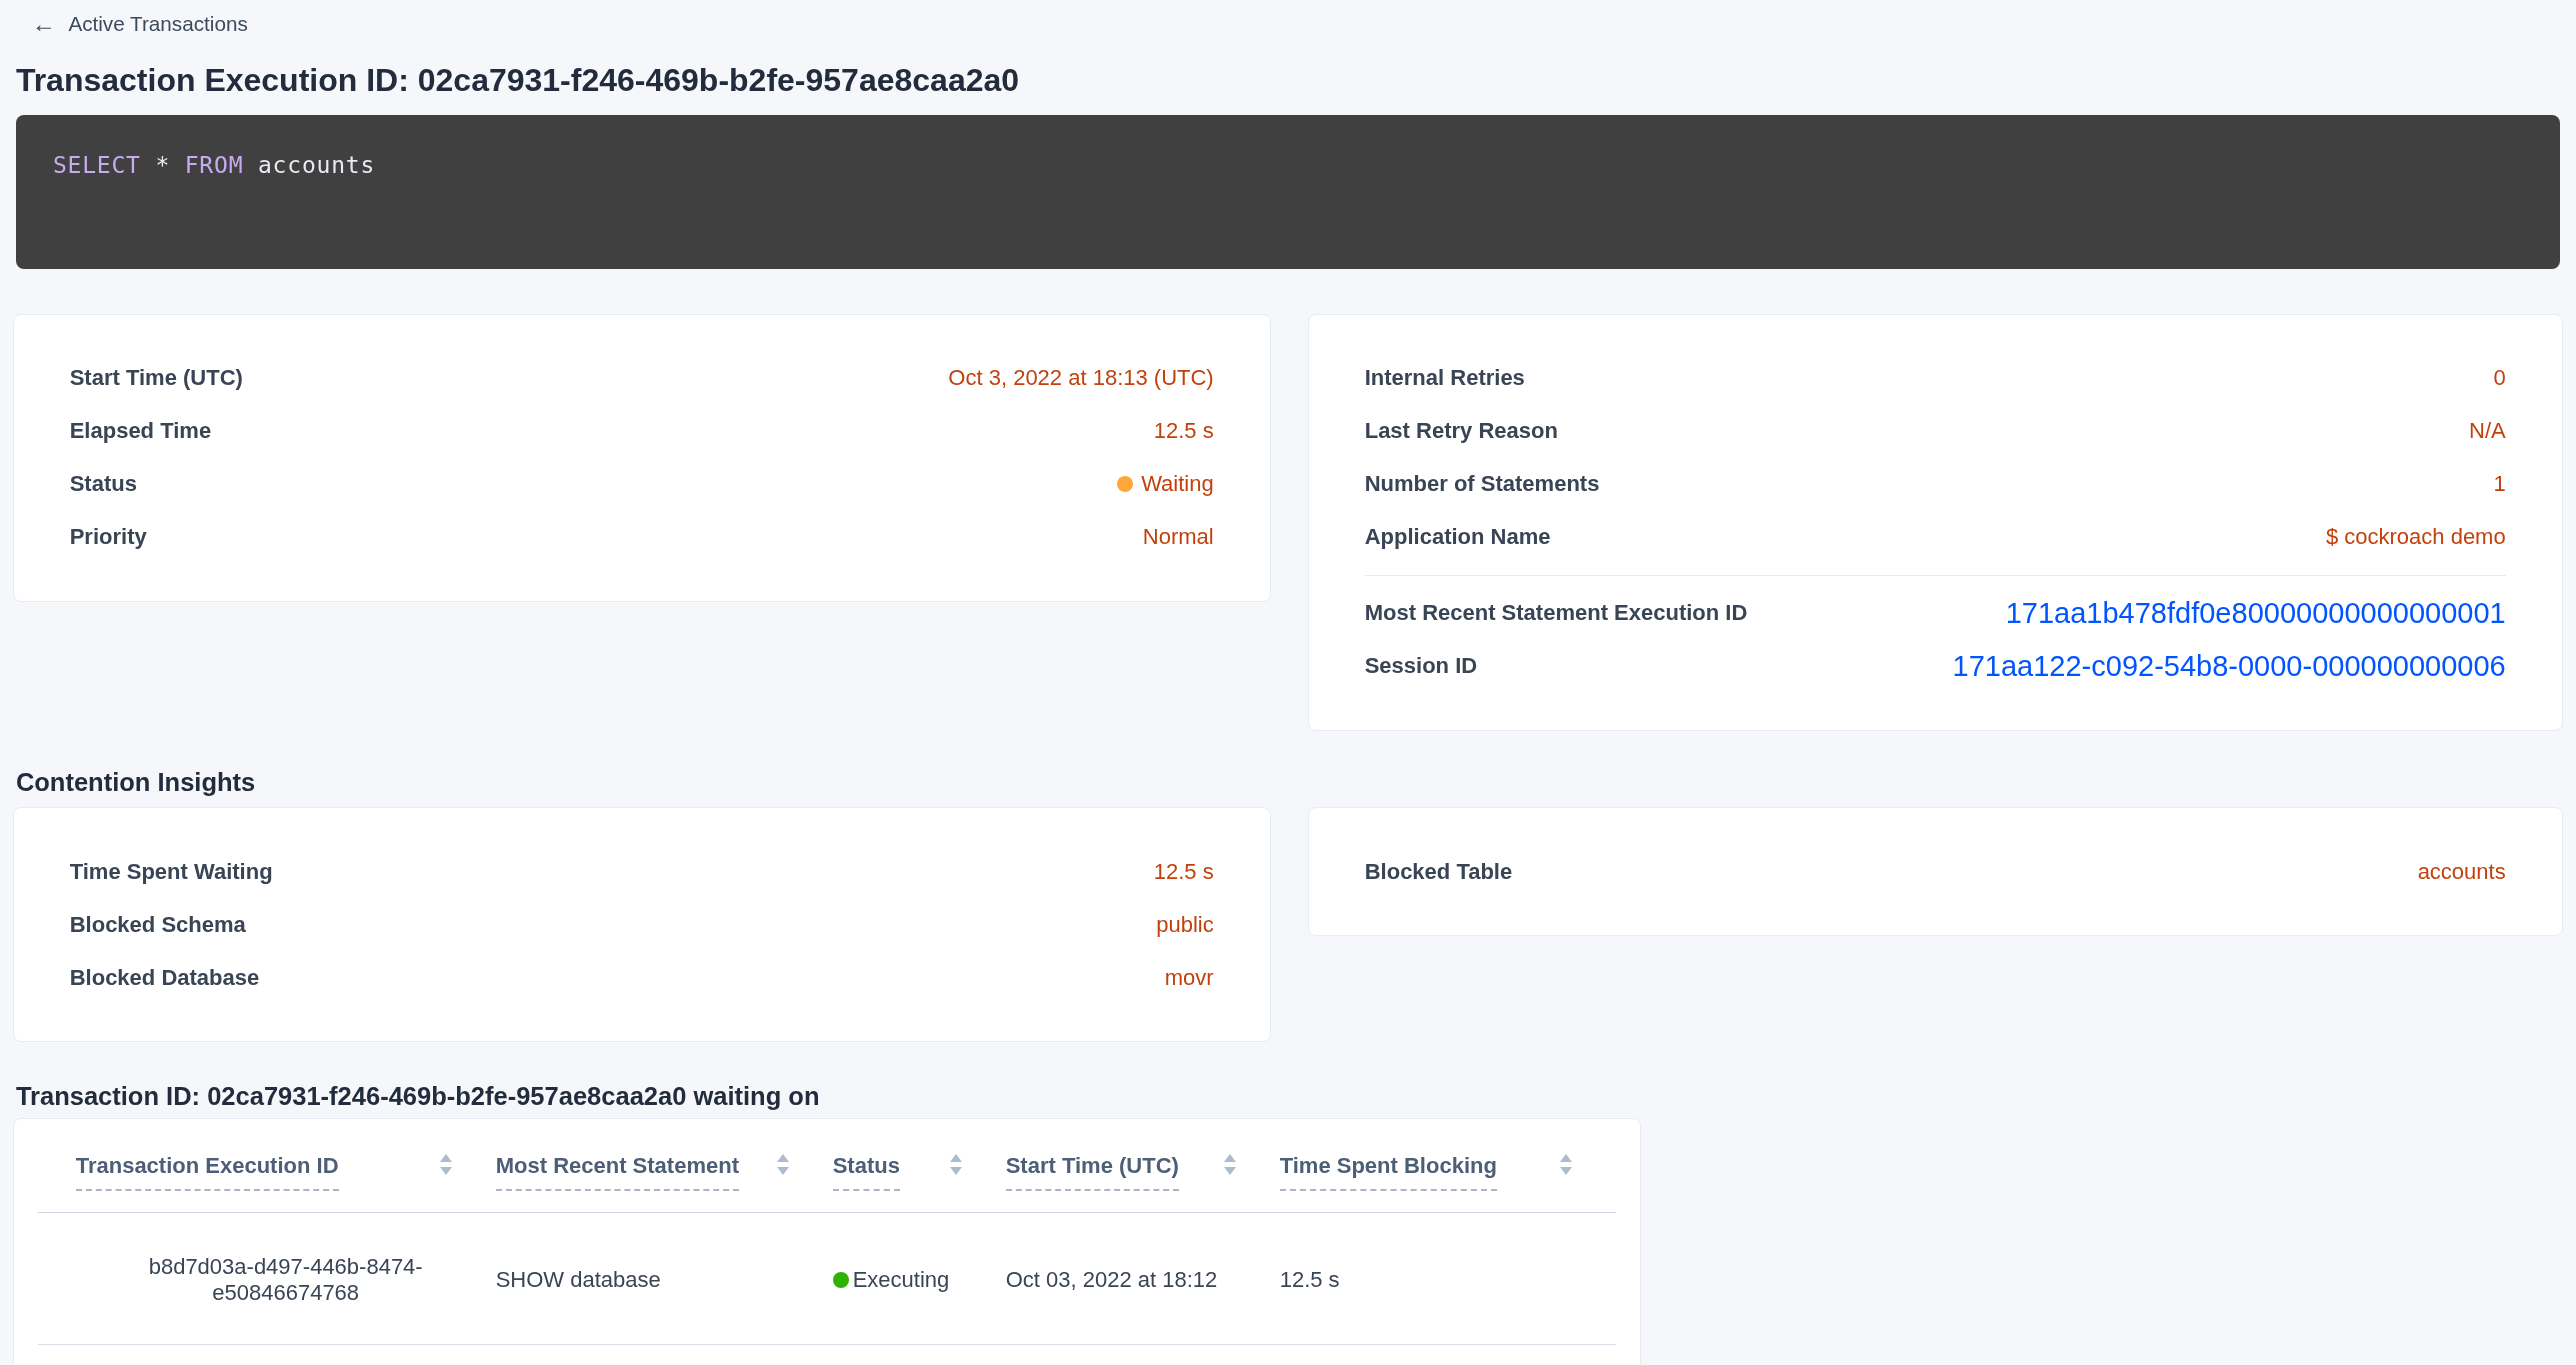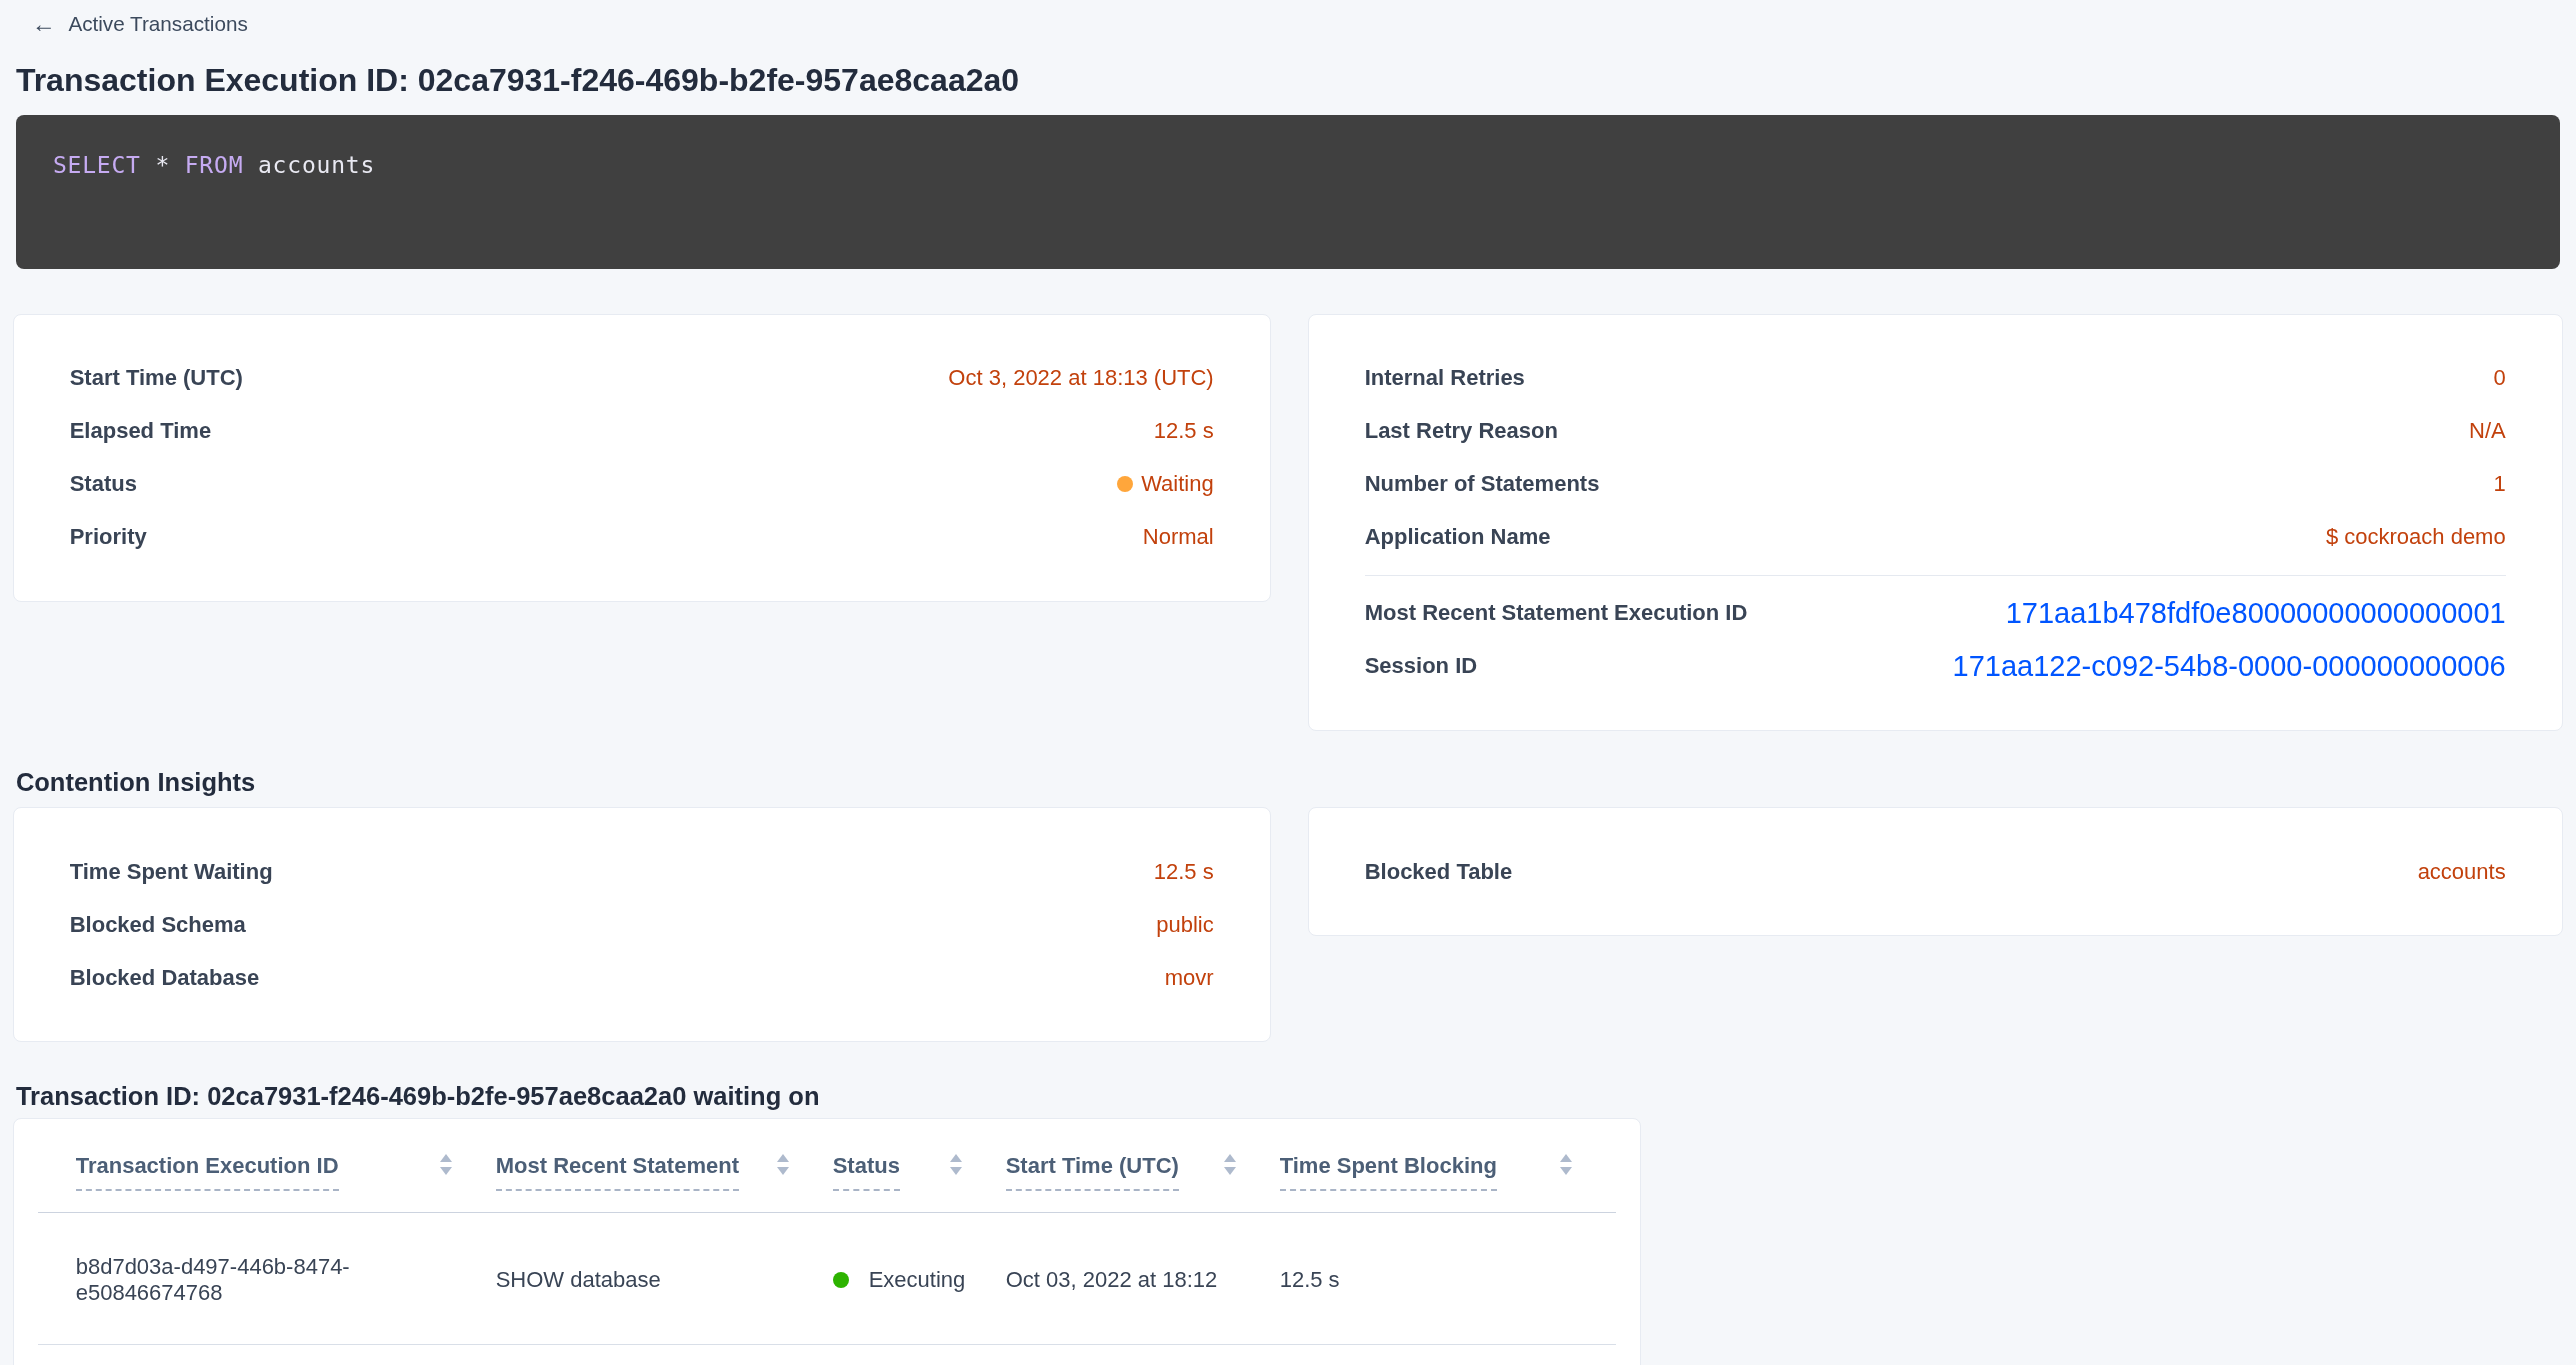--- a/index.html
+++ b/index.html
@@ -91,22 +91,22 @@
     margin-left:auto; margin-right:44px; margin-top:1.6px;
     display:flex; flex-direction:column; align-items:center; cursor:pointer;
   }
   .tri-up { width:0; height:0; border-left:6.4px solid transparent; border-right:6.4px solid transparent; border-bottom:8.8px solid #aebacd; margin-bottom:4.8px; }
   .tri-down { width:0; height:0; border-left:6.4px solid transparent; border-right:6.4px solid transparent; border-top:8.8px solid #aebacd; }
   .waiting-table td {
     padding:41px 0 38px;
     font-size:22px; color:#394455;
     border-bottom:1.6px solid #d9dfe8;
   }
-  .waiting-table th:first-child, .waiting-table td:first-child { padding-left:38px; }
-  .cell-status { display:flex; align-items:center; gap:20px; }
+  .waiting-table th:first-child, .waiting-table td:first-child { padding-left:38px;text-align:center; }
+  .cell-status { display:flex; align-items:center; gap:4px; }
 </style>
 </head>
 <body>
 
 <div class="back-row">
   <span class="back-arrow">←</span>
   <span>Active Transactions</span>
 </div>
 
 <h1 class="page-title">Transaction Execution ID: 02ca7931-f246-469b-b2fe-957ae8caa2a0</h1>

